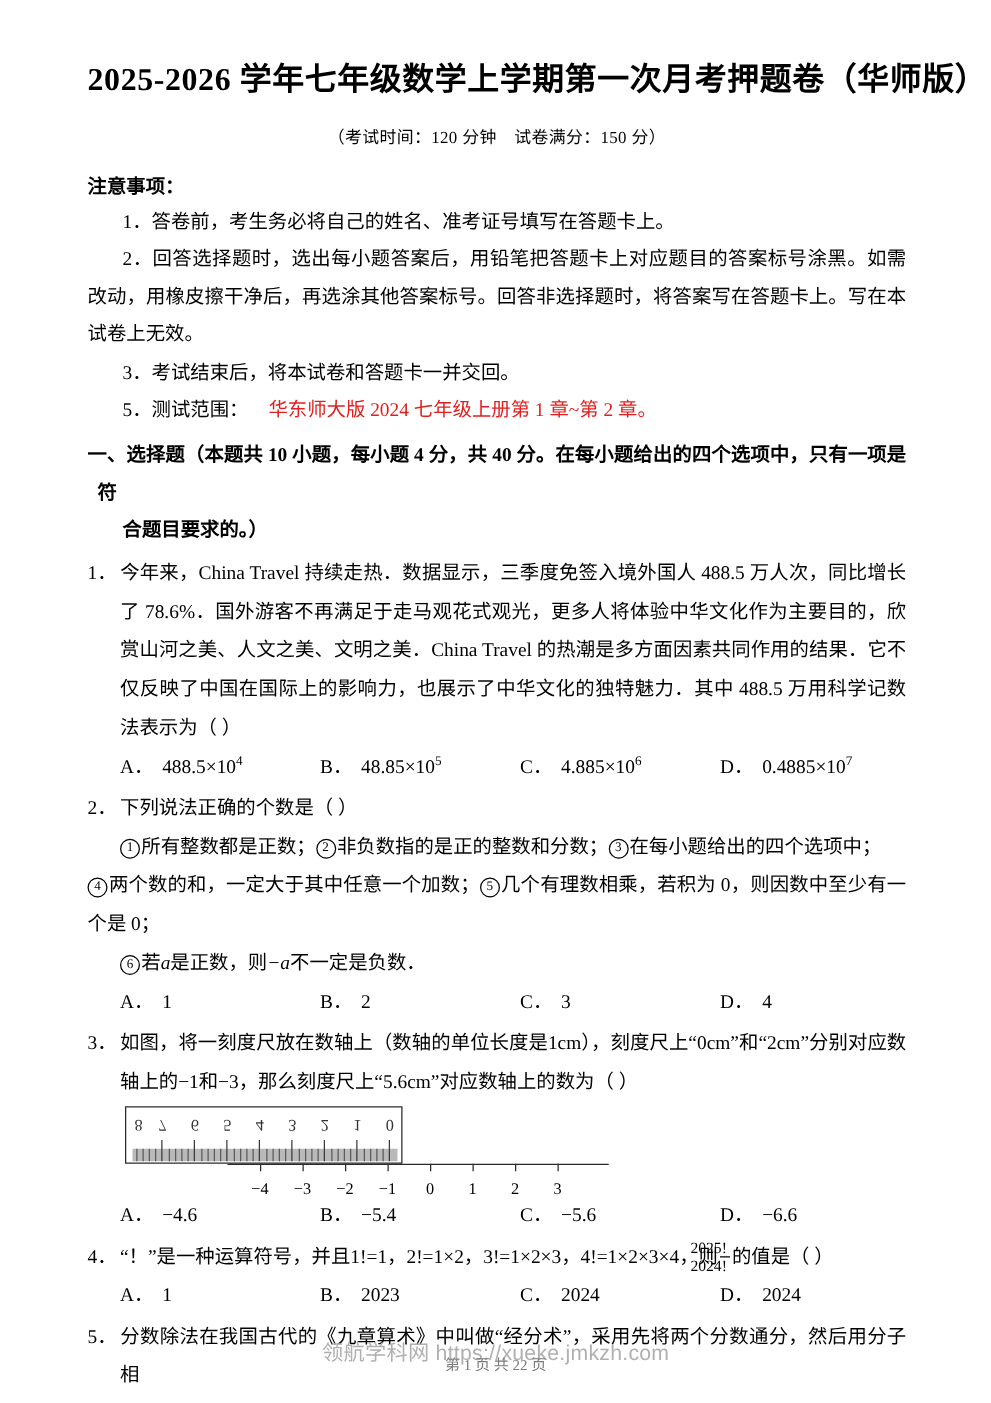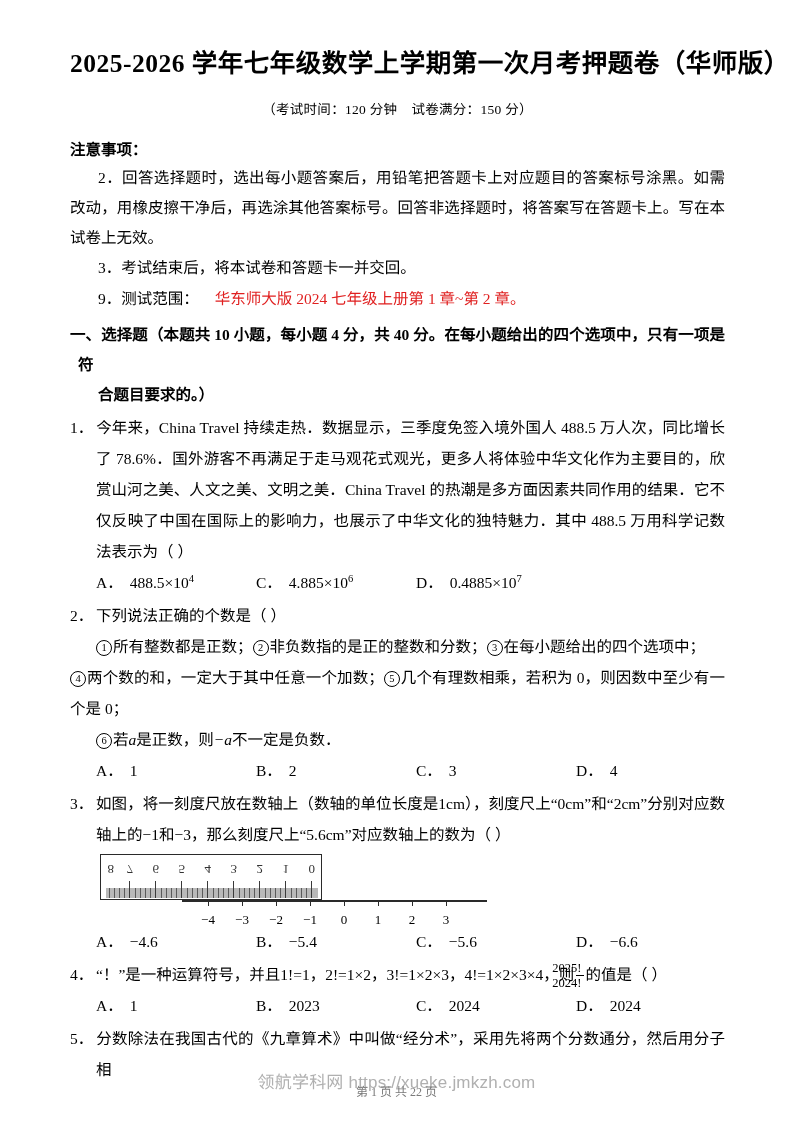--- a/index.html
+++ b/index.html
@@ -245,32 +245,34 @@
 
 <div class="page">
   <div class="content">
 
     <div class="doc-title">2025-2026 学年七年级数学上学期第一次月考押题卷（华师版）</div>
     <div class="doc-subtitle">
       <span>（考试时间：120 分钟</span><span class="gap"></span><span>试卷满分：150 分）</span>
     </div>
 
     <div class="notice-heading">注意事项：</div>
+    <div class="notice-item">1．答卷前，考生务必将自己的姓名、准考证号填写在答题卡上。</div>
     <div class="notice-item">2．回答选择题时，选出每小题答案后，用铅笔把答题卡上对应题目的答案标号涂黑。如需改动，用橡皮擦干净后，再选涂其他答案标号。回答非选择题时，将答案写在答题卡上。写在本试卷上无效。</div>
     <div class="notice-item">3．考试结束后，将本试卷和答题卡一并交回。</div>
-    <div class="notice-item"><span>9．测试范围：</span><span class="red">华东师大版 2024 七年级上册第 1 章~第 2 章。</span></div>
+    <div class="notice-item"><span>5．测试范围：</span><span class="red">华东师大版 2024 七年级上册第 1 章~第 2 章。</span></div>
 
     <div class="section-heading">
       <span>一、选择题（本题共 10 小题，每小题 4 分，共 40 分。在每小题给出的四个选项中，只有一项是符</span><span class="wrap2">合题目要求的。）</span>
     </div>
 
     <div class="question">
       <div class="q-body"><span class="q-num">1．</span><span>今年来，China Travel 持续走热．数据显示，三季度免签入境外国人 488.5 万人次，同比增长了 78.6%．国外游客不再满足于走马观花式观光，更多人将体验中华文化作为主要目的，欣赏山河之美、人文之美、文明之美．China Travel 的热潮是多方面因素共同作用的结果．它不仅反映了中国在国际上的影响力，也展示了中华文化的独特魅力．其中 488.5 万用科学记数法表示为（    ）</span></div>
       <div class="options">
         <div class="opt"><span class="lbl">A．</span><span>488.5×10</span><sup>4</sup></div>
+        <div class="opt"><span class="lbl">B．</span><span>48.85×10</span><sup>5</sup></div>
         <div class="opt"><span class="lbl">C．</span><span>4.885×10</span><sup>6</sup></div>
         <div class="opt"><span class="lbl">D．</span><span>0.4885×10</span><sup>7</sup></div>
       </div>
     </div>
 
     <div class="question">
       <div class="q-body"><span class="q-num">2．</span><span>下列说法正确的个数是（    ）</span></div>
       <div class="q-sub"><span class="circnum">1</span><span>所有整数都是正数；</span><span class="circnum">2</span><span>非负数指的是正的整数和分数；</span><span class="circnum">3</span><span>在每小题给出的四个选项中；</span></div>
       <div class="q-sub hang"><span class="circnum">4</span><span>两个数的和，一定大于其中任意一个加数；</span><span class="circnum">5</span><span>几个有理数相乘，若积为 0，则因数中至少有一个是 0；</span></div>
       <div class="q-sub"><span class="circnum">6</span><span>若</span><span class="italic">a</span><span>是正数，则</span><span class="italic">−a</span><span>不一定是负数．</span></div>

